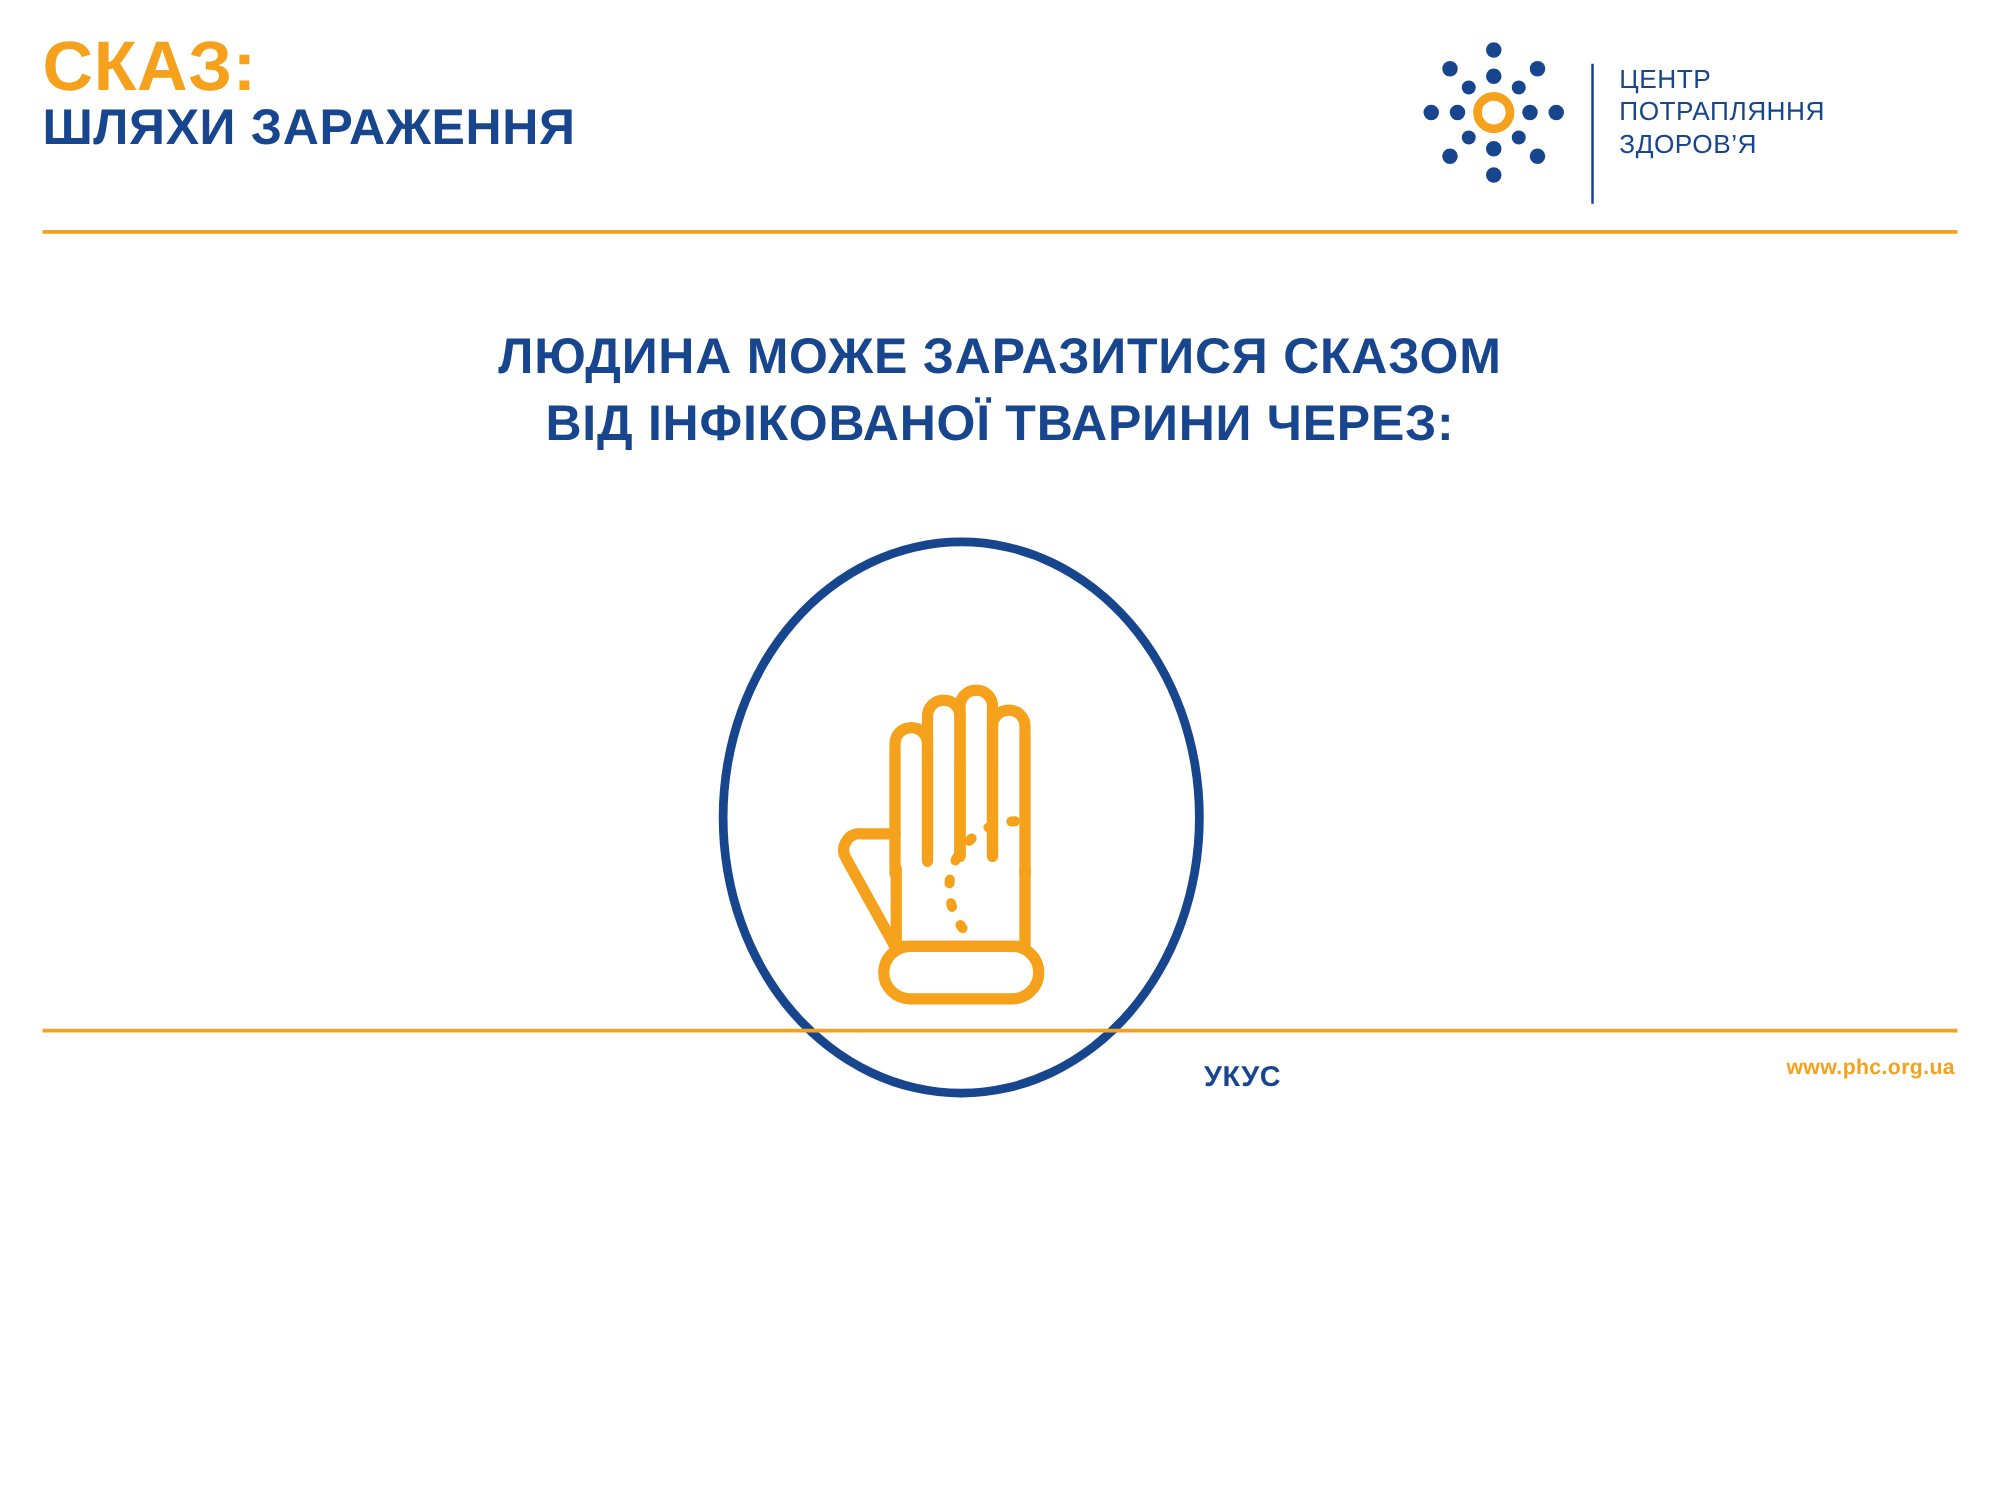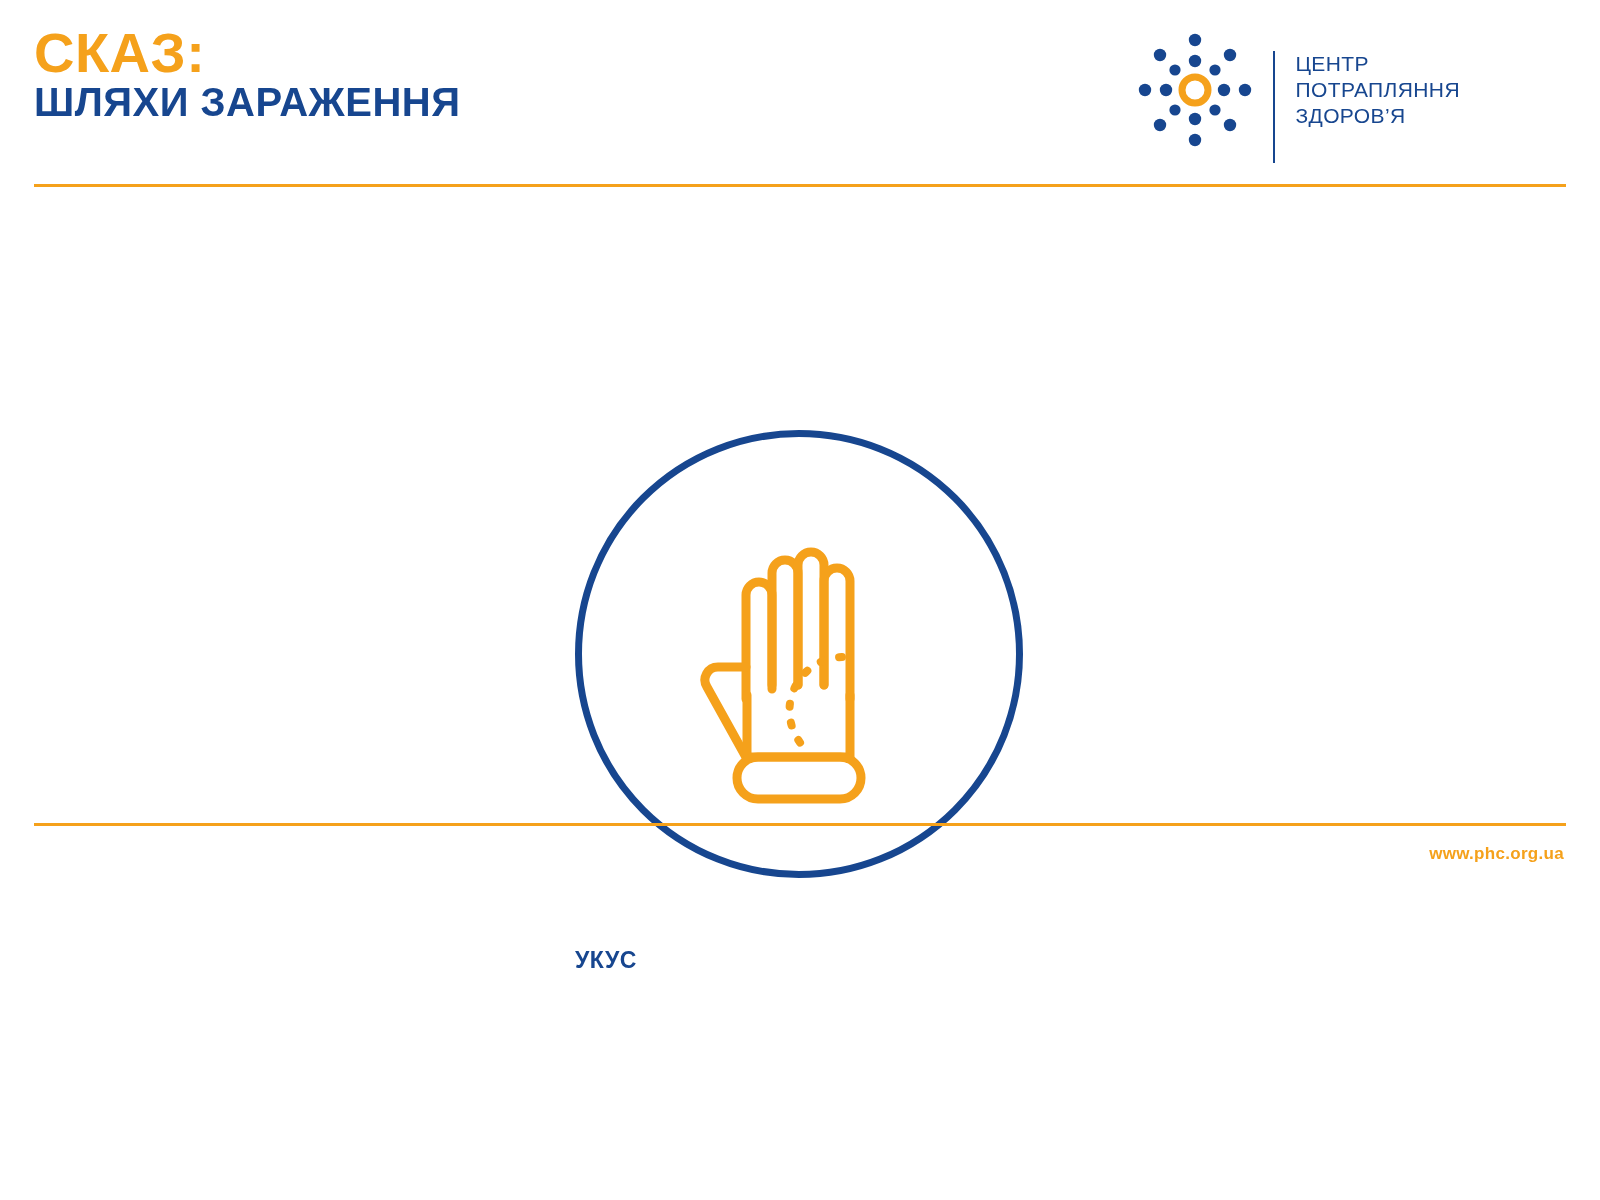--- a/index.html
+++ b/index.html
@@ -123,22 +123,22 @@
     top: 430px;
     left: 0;
     width: 1600px;
     display: flex;
     justify-content: center;
     gap: 92px;
   }
   .column {
     width: 450px;
     display: flex;
-    flex-direction: column;
-    align-items: flex-start;
+    flex-direction: row;
+    align-items: flex-end;
   }
   .circle {
     width: 448px;
     height: 448px;
     border-radius: 50%;
     border: 7px solid #17468F;
     box-sizing: border-box;
     display: flex;
     align-items: center;
     justify-content: center;
@@ -207,20 +207,24 @@
           <div>ЦЕНТР</div>
           <div>ПОТРАПЛЯННЯ</div>
           <div>ЗДОРОВ’Я</div>
         </div>
       </div>
     </div>
   </div>
 
   <div class="rule-top"></div>
 
+  <div class="subtitle">
+    <div>ЛЮДИНА МОЖЕ ЗАРАЗИТИСЯ СКАЗОМ</div>
+    <div>ВІД ІНФІКОВАНОЇ ТВАРИНИ ЧЕРЕЗ:</div>
+  </div>
 
   <div class="columns">
 
     <div class="column">
       <div class="circle">
         <svg width="330" height="330" viewBox="0 0 330 330" aria-hidden="true">
           <g fill="none" stroke="#F5A11B" stroke-width="9" stroke-linecap="round" stroke-linejoin="round">
 
             <path d="M112 210 V106 a13 13 0 0 1 26 0 V200"></path>
             <path d="M138 196 V84 a13 13 0 0 1 26 0 V196"></path>

